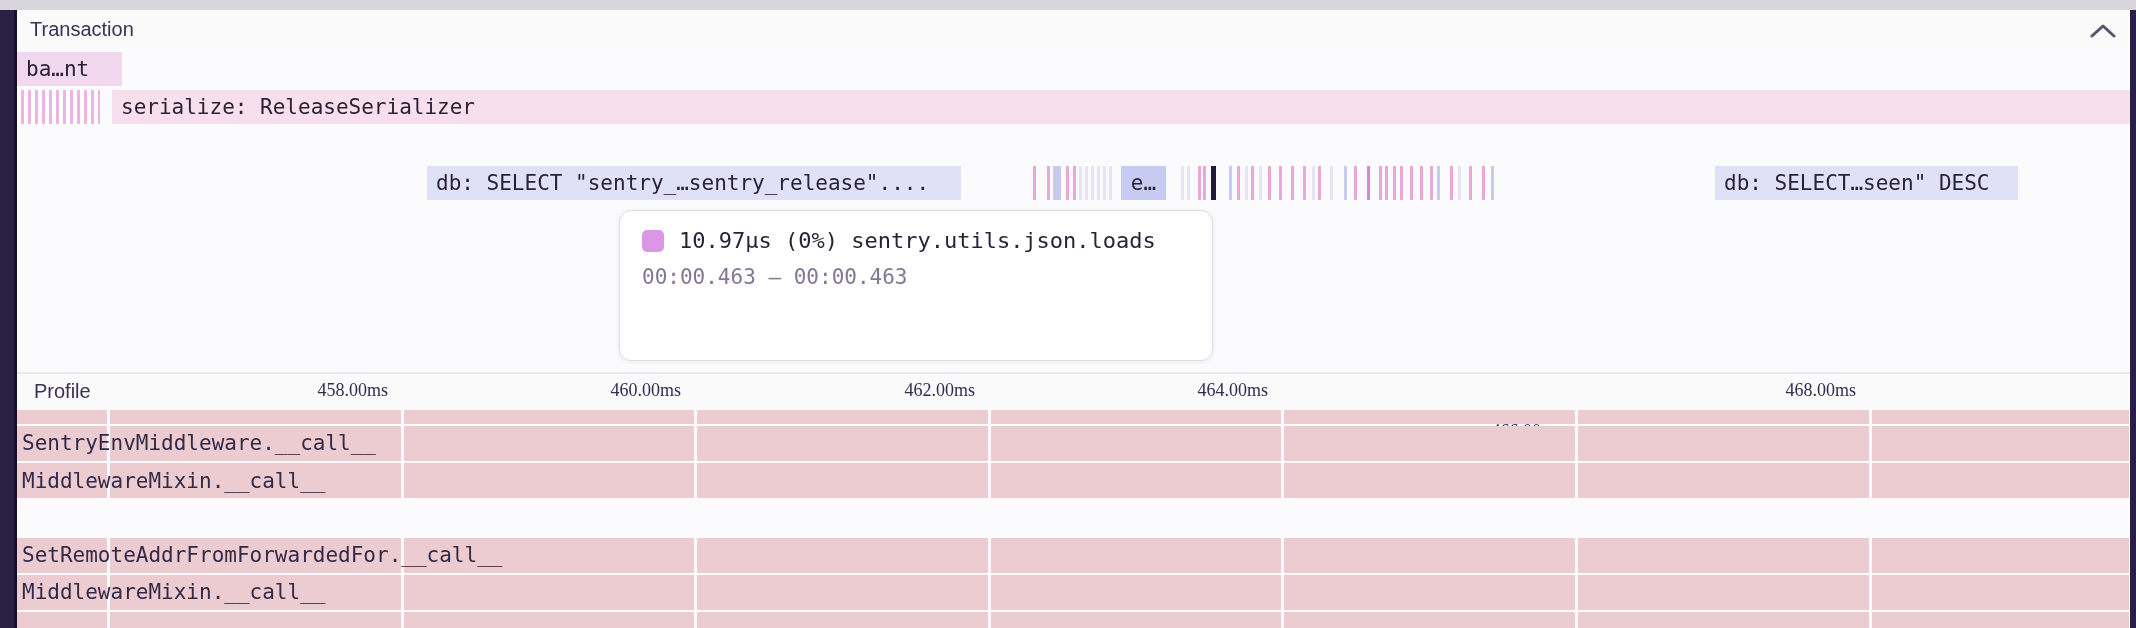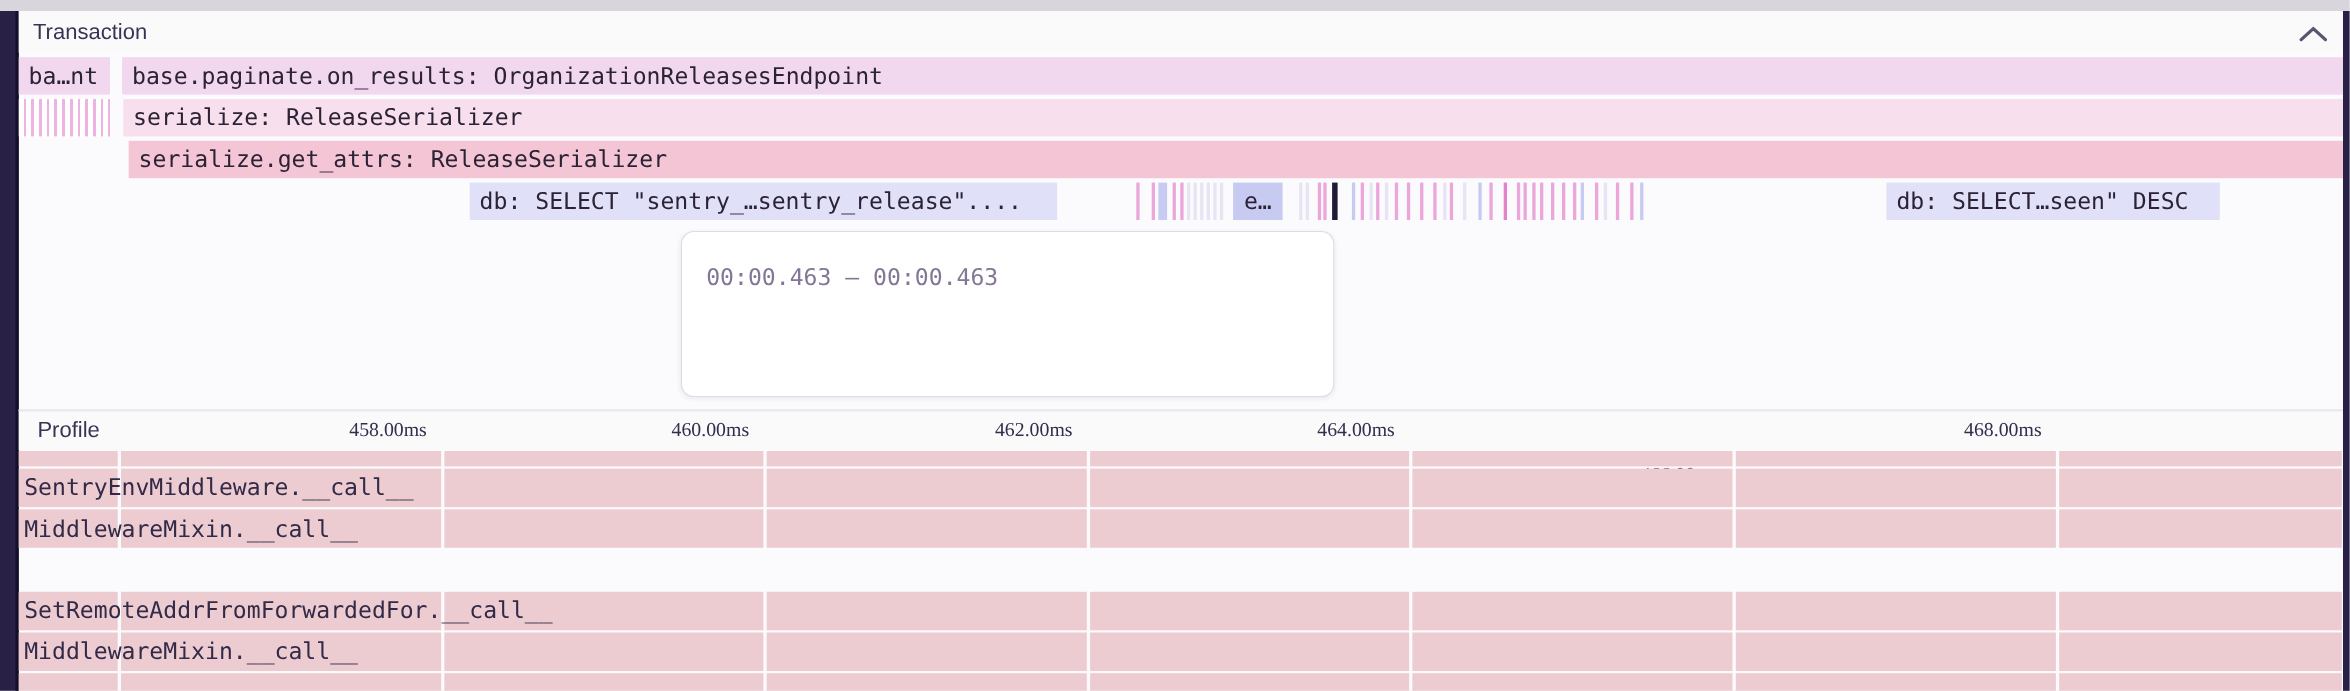--- a/index.html
+++ b/index.html
@@ -52,32 +52,26 @@
 <div id="right-edge"></div>
 
 <div id="tx-header">
   <span id="tx-title">Transaction</span>
   <svg id="tx-chevron" viewBox="0 0 26 16">
     <polyline points="2,13 13,3 24,13" fill="none" stroke="#5c536f" stroke-width="3" stroke-linecap="round" stroke-linejoin="round"></polyline>
   </svg>
 </div>
 
 <div id="tx-rows">
-    <div class="t-span" style="left: 17px; top: 52px; width: 83px; background: rgb(241, 216, 239);">
+    <div class="t-span" style="left: 17px; top: 52px; width: 105px; background: rgb(241, 216, 239);">
       <div class="t-label">ba…nt</div>
-    </div>
-    <div class="t-span" style="left: 111px; top: 52px; width: 2019px; background: rgb(241, 216, 239);">
-      <div class="t-label">base.paginate.on_results: OrganizationReleasesEndpoint</div>
     </div>
     <div class="t-span striped" style="left: 17px; top: 90px; width: 83px;"></div>
     <div class="t-span" style="left: 112px; top: 90px; width: 2018px; background: rgb(248, 223, 237);">
       <div class="t-label">serialize: ReleaseSerializer</div>
-    </div>
-    <div class="t-span" style="left: 117px; top: 128px; width: 2013px; background: rgb(243, 197, 213);">
-      <div class="t-label">serialize.get_attrs: ReleaseSerializer</div>
     </div>
     <div class="t-span" style="left: 427px; top: 166px; width: 534px; background: rgb(224, 225, 248);">
       <div class="t-label">db: SELECT "sentry_…sentry_release"....</div>
     </div>
     <div class="t-span" style="left: 1053px; top: 166px; width: 8px; background: rgb(200, 203, 241);"></div>
     <div class="t-span" style="left: 1121px; top: 166px; width: 45px; background: rgb(200, 203, 241);">
       <div class="t-label centered">e…</div>
     </div>
     <div class="t-span" style="left: 1211px; top: 166px; width: 5px; background: rgb(34, 26, 56);"></div>
     <div class="t-span" style="left: 1715px; top: 166px; width: 303px; background: rgb(224, 225, 248);">
@@ -121,20 +115,24 @@
     <div class="tick" style="left: 1430px; top: 166px; width: 2.5px; background: rgb(235, 166, 218);"></div>
     <div class="tick" style="left: 1437px; top: 166px; width: 2.5px; background: rgb(200, 203, 241);"></div>
     <div class="tick" style="left: 1450px; top: 166px; width: 2.5px; background: rgb(235, 166, 218);"></div>
     <div class="tick" style="left: 1458px; top: 166px; width: 2.5px; background: rgb(231, 229, 243);"></div>
     <div class="tick" style="left: 1469px; top: 166px; width: 2.5px; background: rgb(235, 166, 218);"></div>
     <div class="tick" style="left: 1482px; top: 166px; width: 2.5px; background: rgb(235, 166, 218);"></div>
     <div class="tick" style="left: 1491px; top: 166px; width: 2.5px; background: rgb(200, 203, 241);"></div>
   </div>
 
 <div id="tooltip">
+  <div id="tt-line1">
+    <div id="tt-swatch" style="background: rgb(219, 151, 230);"></div>
+    <span>10.97μs (0%) sentry.utils.json.loads</span>
+  </div>
   <div id="tt-range">00:00.463 — 00:00.463</div>
 </div>
 
 <div id="pf-header">
   <span id="pf-title">Profile</span>
 </div>
 <div id="pf-axis">
     <div class="axis-label" style="left: 168px;">458.00ms</div>
     <div class="axis-label" style="left: 461px;">460.00ms</div>
     <div class="axis-label" style="left: 755px;">462.00ms</div>

